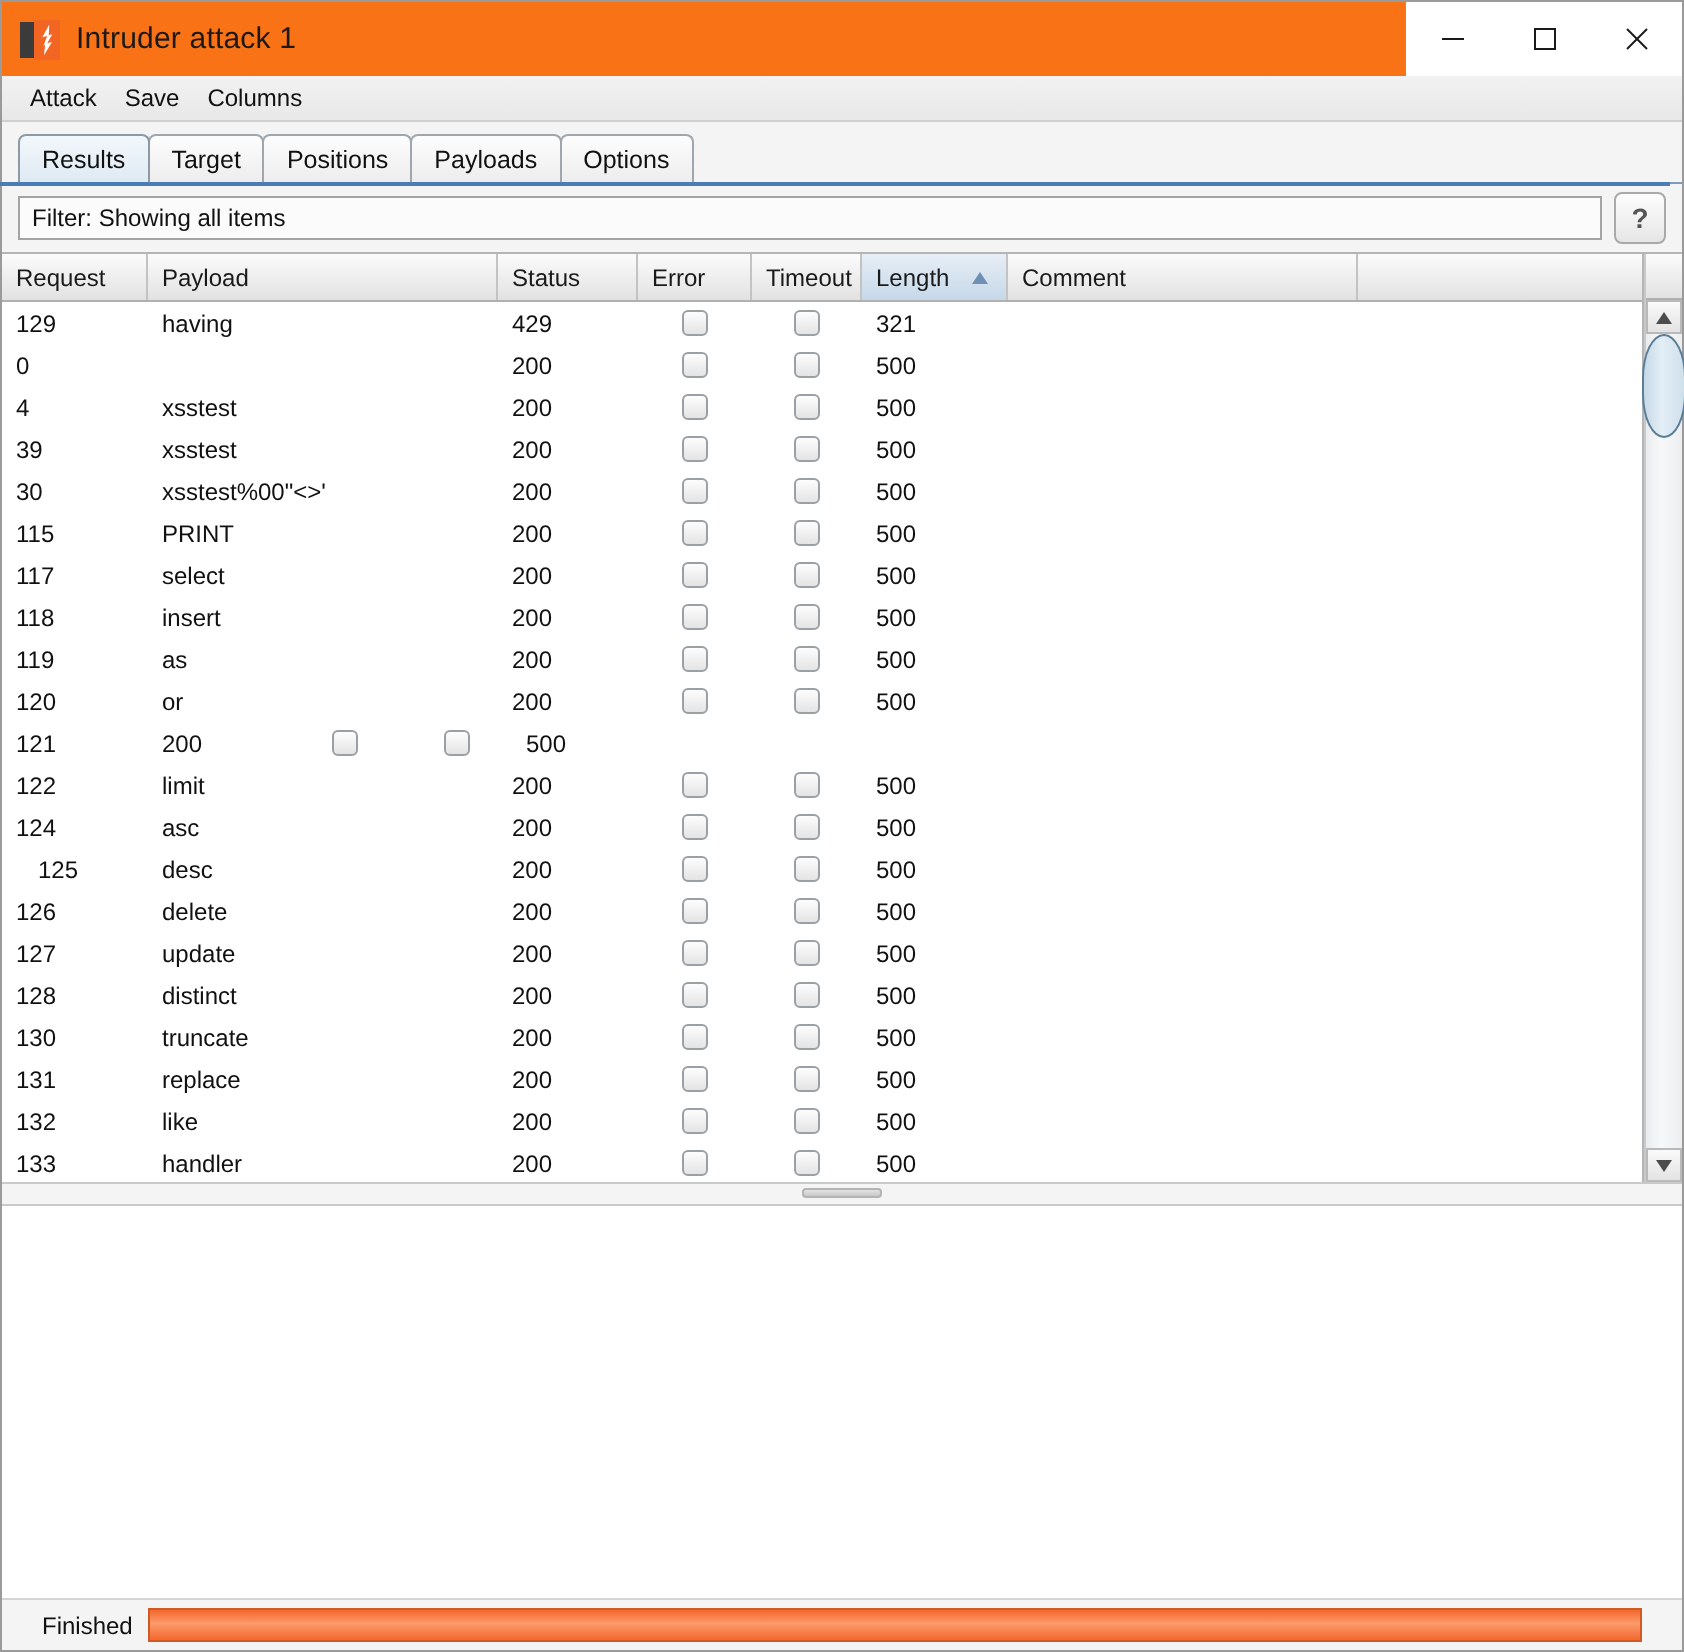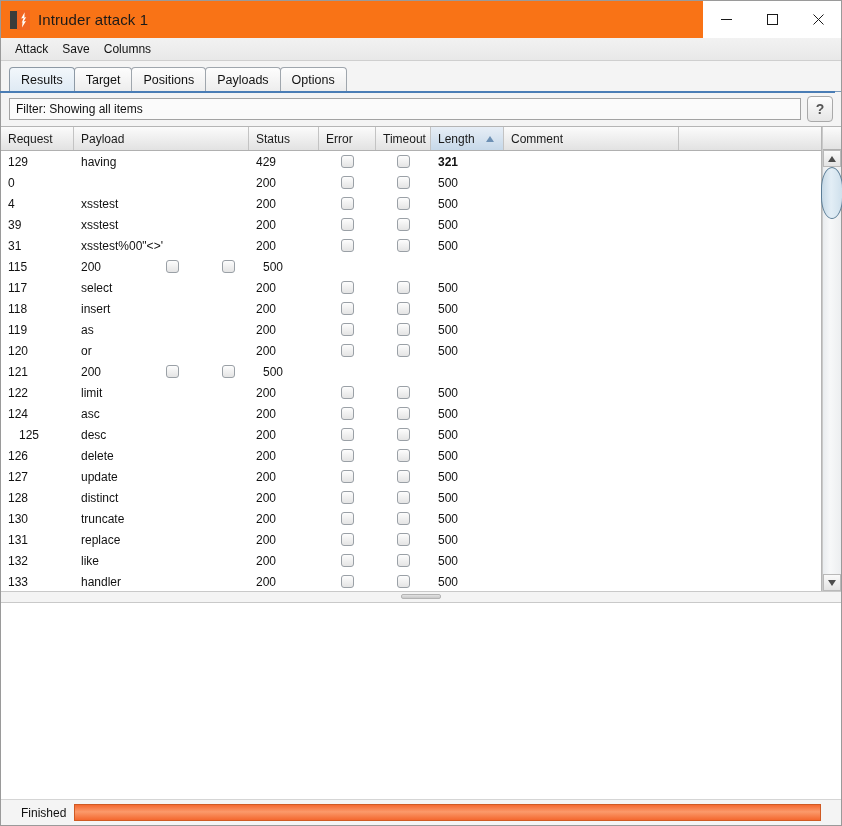--- a/index.html
+++ b/index.html
@@ -491,21 +491,21 @@
             <div class="tr">
               <div class="td" style="width: 73px;">129</div>
               <div class="td" style="width: 175px;">having</div>
               <div class="td" style="width: 70px;">429</div>
               <div class="td center" style="width: 57px;">
                 <div class="cellbox"></div>
               </div>
               <div class="td center" style="width: 55px;">
                 <div class="cellbox"></div>
               </div>
-              <div class="td" style="width: 73px; font-weight: bold;">321</div>
+              <div class="td" style="width: 73px;">321</div>
               <div class="td" style="width: 175px;"></div>
               <div class="td td-filler"></div>
             </div>
             <div class="tr">
               <div class="td" style="width: 73px;">0</div>
               <div class="td" style="width: 175px;"></div>
               <div class="td" style="width: 70px;">200</div>
               <div class="td center" style="width: 57px;">
                 <div class="cellbox"></div>
               </div>
@@ -538,35 +538,36 @@
                 <div class="cellbox"></div>
               </div>
               <div class="td center" style="width: 55px;">
                 <div class="cellbox"></div>
               </div>
               <div class="td" style="width: 73px;">500</div>
               <div class="td" style="width: 175px;"></div>
               <div class="td td-filler"></div>
             </div>
             <div class="tr">
-              <div class="td" style="width: 73px;">31</div>
+              <div class="td" style="width: 73px;">30</div>
               <div class="td" style="width: 175px;">xsstest%00"&lt;&gt;'</div>
               <div class="td" style="width: 70px;">200</div>
               <div class="td center" style="width: 57px;">
                 <div class="cellbox"></div>
               </div>
               <div class="td center" style="width: 55px;">
                 <div class="cellbox"></div>
               </div>
               <div class="td" style="width: 73px;">500</div>
               <div class="td" style="width: 175px;"></div>
               <div class="td td-filler"></div>
             </div>
             <div class="tr">
               <div class="td" style="width: 73px;">115</div>
+              <div class="td" style="width: 175px;">PRINT</div>
               <div class="td" style="width: 70px;">200</div>
               <div class="td center" style="width: 57px;">
                 <div class="cellbox"></div>
               </div>
               <div class="td center" style="width: 55px;">
                 <div class="cellbox"></div>
               </div>
               <div class="td" style="width: 73px;">500</div>
               <div class="td" style="width: 175px;"></div>
               <div class="td td-filler"></div>

